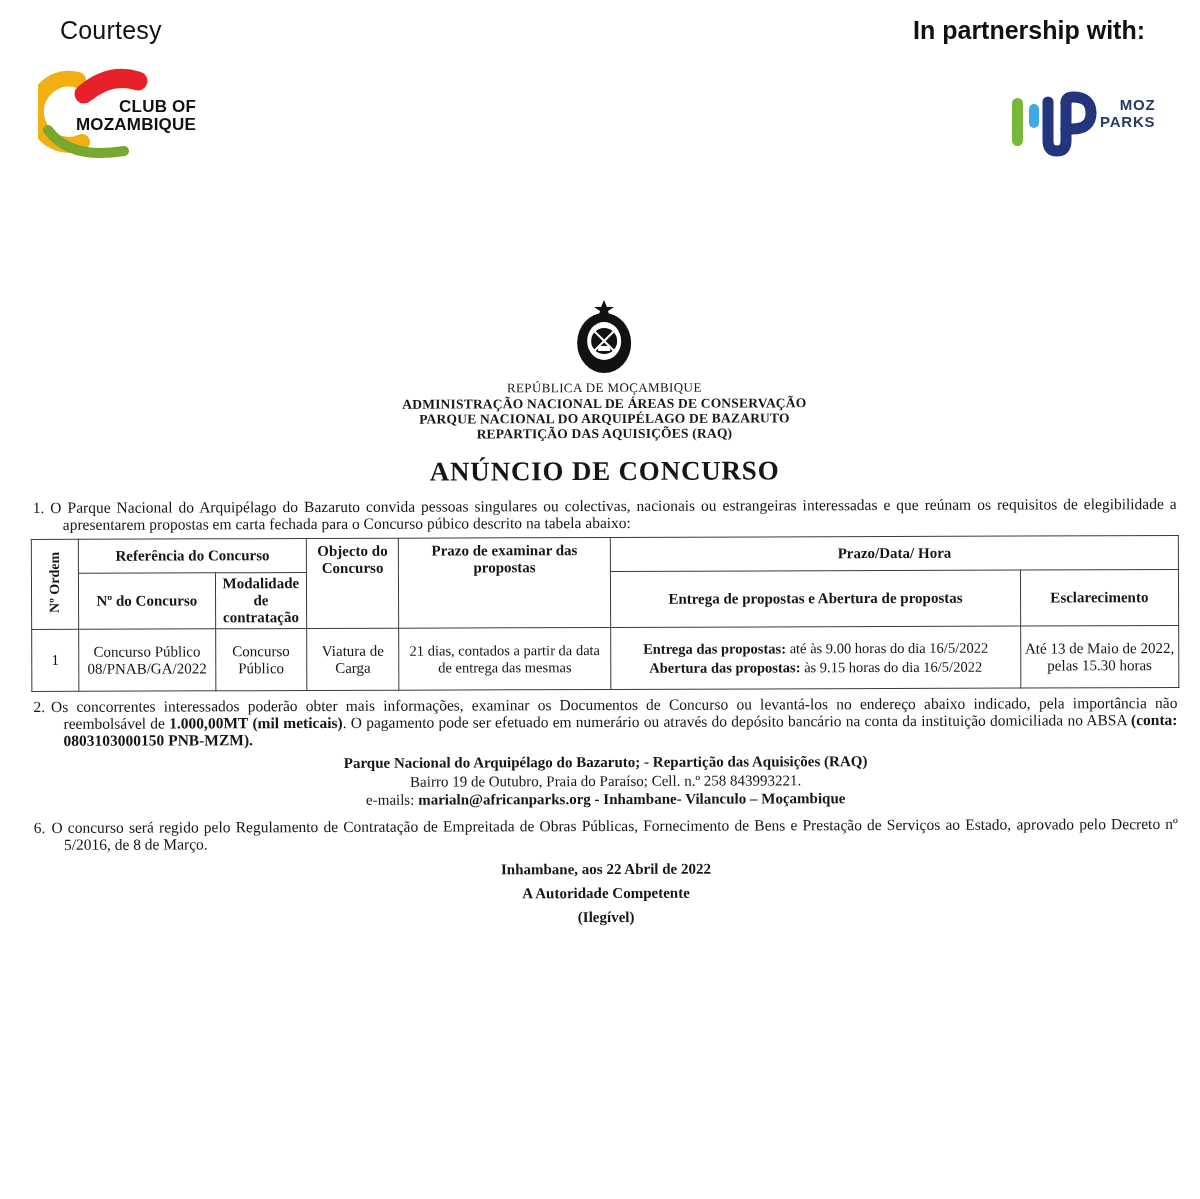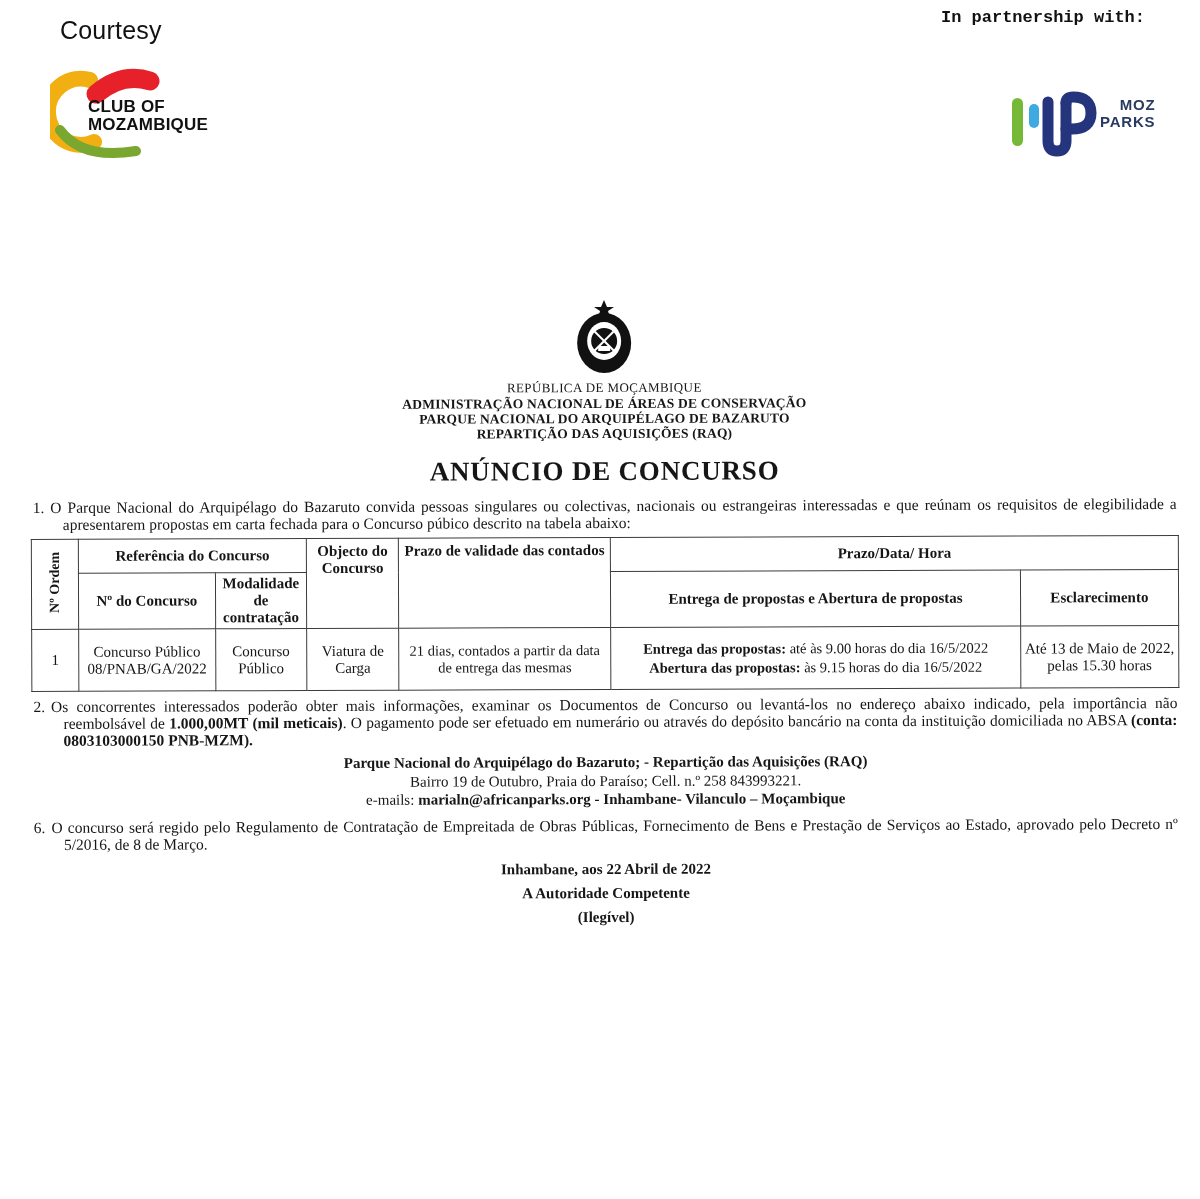--- a/index.html
+++ b/index.html
@@ -1,24 +1,24 @@
 <!DOCTYPE html>
 <html><head>
 <meta charset="utf-8">
 <style>
   * { margin:0; padding:0; box-sizing:border-box; }
   html,body { width:1200px; height:1199px; background:#ffffff; }
   body { font-family:"Liberation Sans", sans-serif; color:#111; position:relative; overflow:hidden; }
 
   
   .courtesy { position:absolute; left:60px; top:16px; font-size:25px; font-weight:400; letter-spacing:0.2px; }
-  .partnership { position:absolute; right:55px; top:8px; font-size:17px; font-weight:700;font-family:Liberation Mono, monospace; }
+  .partnership { position:absolute; right:55px; top:16px; font-size:25px; font-weight:700; }
 
   
-  .club-logo { position:absolute; left:50px; top:68px; width:190px; height:104px; display:block; }
+  .club-logo { position:absolute; left:38px; top:68px; width:190px; height:104px; display:block;text-align:right; }
   .club-logo svg { position:absolute; left:0; top:0; }
   .club-text { position:absolute; left:38px; top:30px; font-size:17px; font-weight:800; line-height:18px; color:#111; letter-spacing:0.2px; }
 
   
   .moz-logo { position:absolute; left:1008px; top:84px; width:150px; height:90px; display:block;text-align:right; }
   .moz-logo svg { position:absolute; left:0; top:0; }
   .moz-text { position:absolute; left:92px; top:12px; font-size:15px; font-weight:700; line-height:17px; color:#2A3B63; letter-spacing:0.8px; }
 
   
   .document { position:absolute; left:30px; top:300px; width:1148px; font-family:"Liberation Serif", serif; color:#161616; transform:rotate(-0.2deg); transform-origin:left top; }
@@ -113,21 +113,21 @@
         <col style="width:8%">
       <col style="width:18.5%">
         <col style="width:35.7%">
         <col style="width:13.8%">
     </colgroup>
     <tbody>
         <tr class="th-top">
       <th rowspan="2" class="ordem-cell"><span>Nº Ordem</span></th>
       <th colspan="2">Referência do Concurso</th>
       <th rowspan="2" class="cell-top">Objecto do Concurso</th>
-      <th rowspan="2" class="cell-top">Prazo de validade das contados</th>
+      <th rowspan="2" class="cell-top">Prazo de examinar das propostas</th>
       <th colspan="2">Prazo/Data/ Hora</th>
     </tr>
     <tr class="th-sub">
       <th>Nº do Concurso</th>
       <th>Modalidade de contratação</th>
       <th>Entrega de propostas e Abertura de propostas</th>
       <th>Esclarecimento</th>
     </tr>
     <tr>
       <td class="data-cell">1</td>

